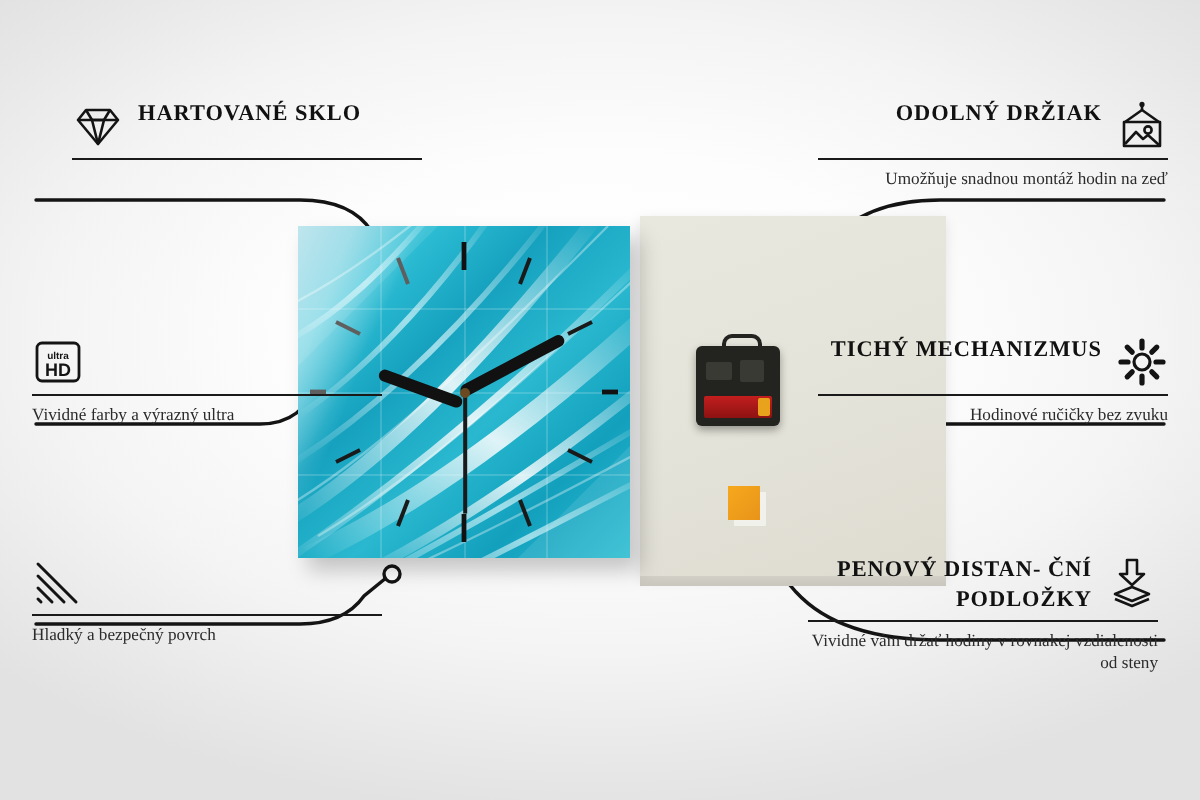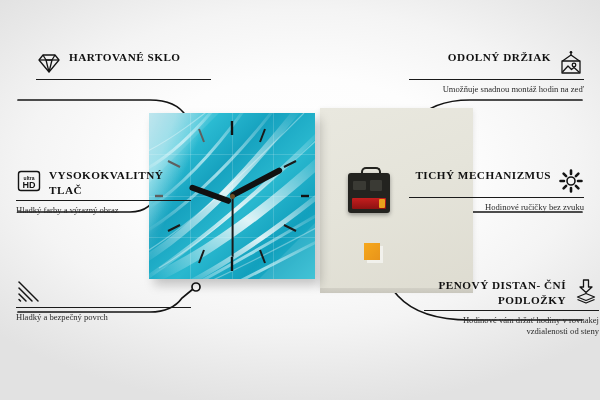--- a/index.html
+++ b/index.html
@@ -32,21 +32,21 @@
   .feat.right .desc{text-align:right;}
   .ico{width:26px;height:26px;flex:0 0 26px;display:block;}
   .ico svg{display:block;width:26px;height:26px;}
 
   
   #f-glass {left:16px; top:50px;margin-left:20px;}
   #f-print {left:16px; top:168px;}
   #f-edges {left:16px; top:278px;}
   #f-holder{left:409px;top:50px;}
   #f-mech  {left:409px;top:168px;}
-  #f-pads  {left:424px;top:278px;}
+  #f-pads  {left:404px;top:278px;}
 
   
   #wires{position:absolute;inset:0;width:600px;height:400px;pointer-events:none;}
 
   
   #panel{
     position:absolute;left:320px;top:108px;width:153px;height:180px;
     background:linear-gradient(160deg,#e9e8df 0%,#e5e4da 45%,#dedcd1 100%);
     box-shadow:0 2px 6px rgba(0,0,0,.10);
   }
@@ -246,24 +246,23 @@
 
   <div class="feat left" id="f-print">
     <div class="head">
       <span class="ico">
         <svg viewBox="0 0 26 26">
           <rect x="2.5" y="3.5" width="21" height="19" rx="2.5" fill="none" stroke="#141414" stroke-width="1.4"></rect>
           <text x="13" y="11.6" font-family="Liberation Sans, sans-serif" font-size="5" font-weight="bold" fill="#141414" text-anchor="middle">ultra</text>
           <text x="13" y="20" font-family="Liberation Sans, sans-serif" font-size="9" font-weight="bold" fill="#141414" text-anchor="middle">HD</text>
         </svg>
       </span>
-      <span class="ttl">VYSOKOKVALITNÝ TLAČ</span>
-    </div>
-    <div class="rule"></div>
-    <div class="desc">Hladký farby a výrazný obraz</div>
+    </div>
+    <div class="rule"></div>
+    <div class="desc">Vividné farby a výrazný ultra</div>
   </div>
 
   <div class="feat left" id="f-edges">
     <div class="head">
       <span class="ico">
         <svg viewBox="0 0 26 26">
             <g stroke="#141414" stroke-width="1.5" stroke-linecap="round">
           <line x1="3" y1="4" x2="22" y2="23"></line>
           <line x1="3" y1="10" x2="16" y2="23"></line>
           <line x1="3" y1="16" x2="10" y2="23"></line>
@@ -320,16 +319,16 @@
             <g fill="none" stroke="#141414" stroke-width="1.3" stroke-linejoin="round">
           <path d="M10.5 2 L15.5 2 L15.5 9 L19 9 L13 14.5 L7 9 L10.5 9 Z"></path>
           <path d="M13 15.5 L21.5 19 L13 22.5 L4.5 19 Z"></path>
           <path d="M4.5 21.5 L13 25 L21.5 21.5"></path>
         </g>
           </svg>
       </span>
       <span class="ttl">PENOVÝ DISTAN- ČNÍ PODLOŽKY</span>
     </div>
     <div class="rule"></div>
-    <div class="desc">Hodinové vám držať hodiny v rovnakej vzdialenosti od steny</div>
+    <div class="desc">Vividné vám držať hodiny v rovnakej vzdialenosti od steny</div>
   </div>
 
 </div>
 
 </body></html>

